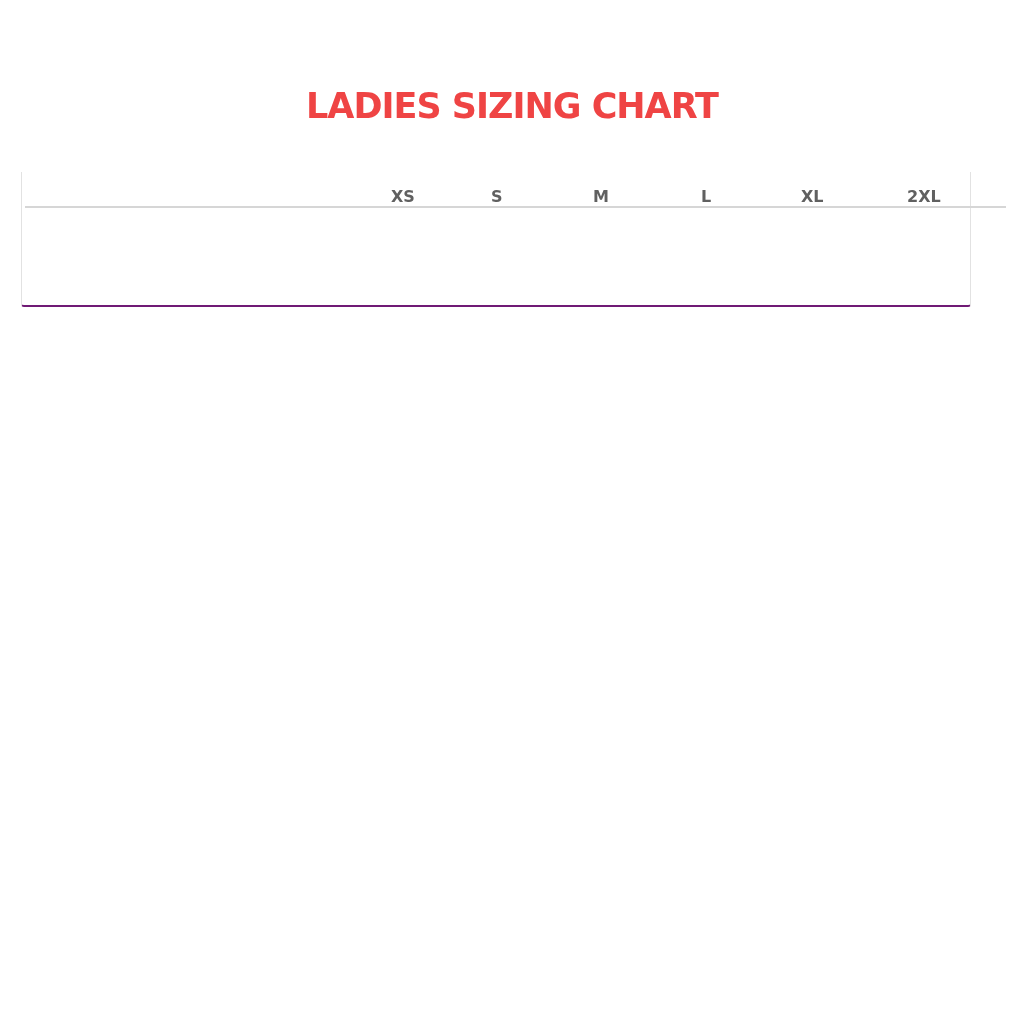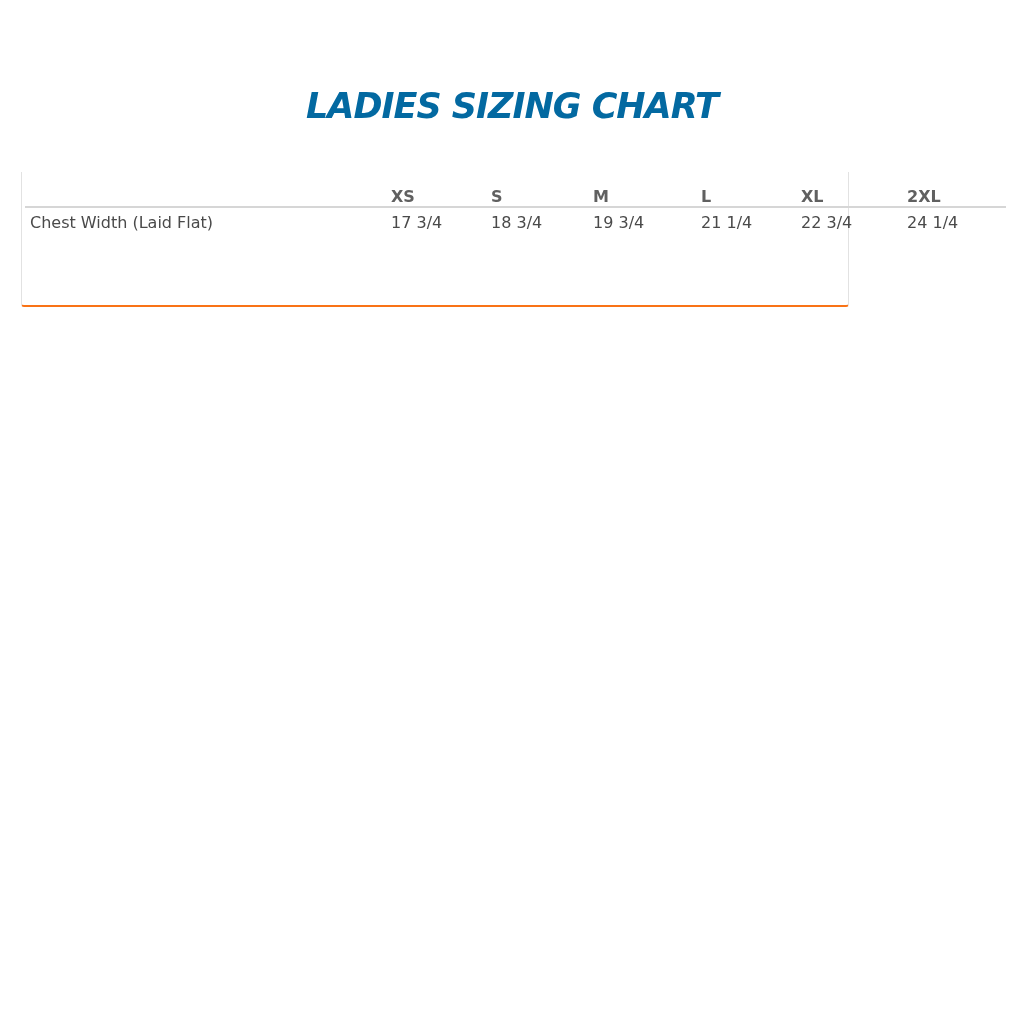--- a/index.html
+++ b/index.html
@@ -14,35 +14,34 @@
       overflow: hidden;
     }
     .title {
       position: absolute;
       top: 86px;
       left: 0;
       width: 1024px;
       text-align: center;
       font-family: "DejaVu Sans", sans-serif;
       font-weight: bold;
-      font-style: italic;
       font-size: 35px;
       letter-spacing: -1px;
-      color: #0369a1;
+      color: #ef4444;
       margin: 0;
     }
     .card {
       position: absolute;
       top: 172px;
       left: 21px;
-      width: 828px;
+      width: 950px;
       height: 135px;
       border-left: 1px solid #e2e2e2;
       border-right: 1px solid #e2e2e2;
-      border-bottom: 2px solid #f97316;
+      border-bottom: 2px solid #701a75;
       border-radius: 0 0 3px 3px;
       box-sizing: border-box;
     }
     table.sizing {
       position: absolute;
       top: 10px;
       left: 3px;
       width: 981px;
       border-collapse: collapse;
       font-family: "DejaVu Sans", sans-serif;
@@ -100,24 +99,15 @@
         <th></th>
         <th>XS</th>
         <th>S</th>
         <th>M</th>
         <th>L</th>
         <th>XL</th>
         <th>2XL</th>
       </tr>
     </thead>
     <tbody>
-      <tr>
-        <td class="label">Chest Width (Laid Flat)</td>
-        <td>17 3/4</td>
-        <td>18 3/4</td>
-        <td>19 3/4</td>
-        <td>21 1/4</td>
-        <td>22 3/4</td>
-        <td>24 1/4</td>
-      </tr>
     </tbody>
   </table>
 </div>
 
 </body></html>

